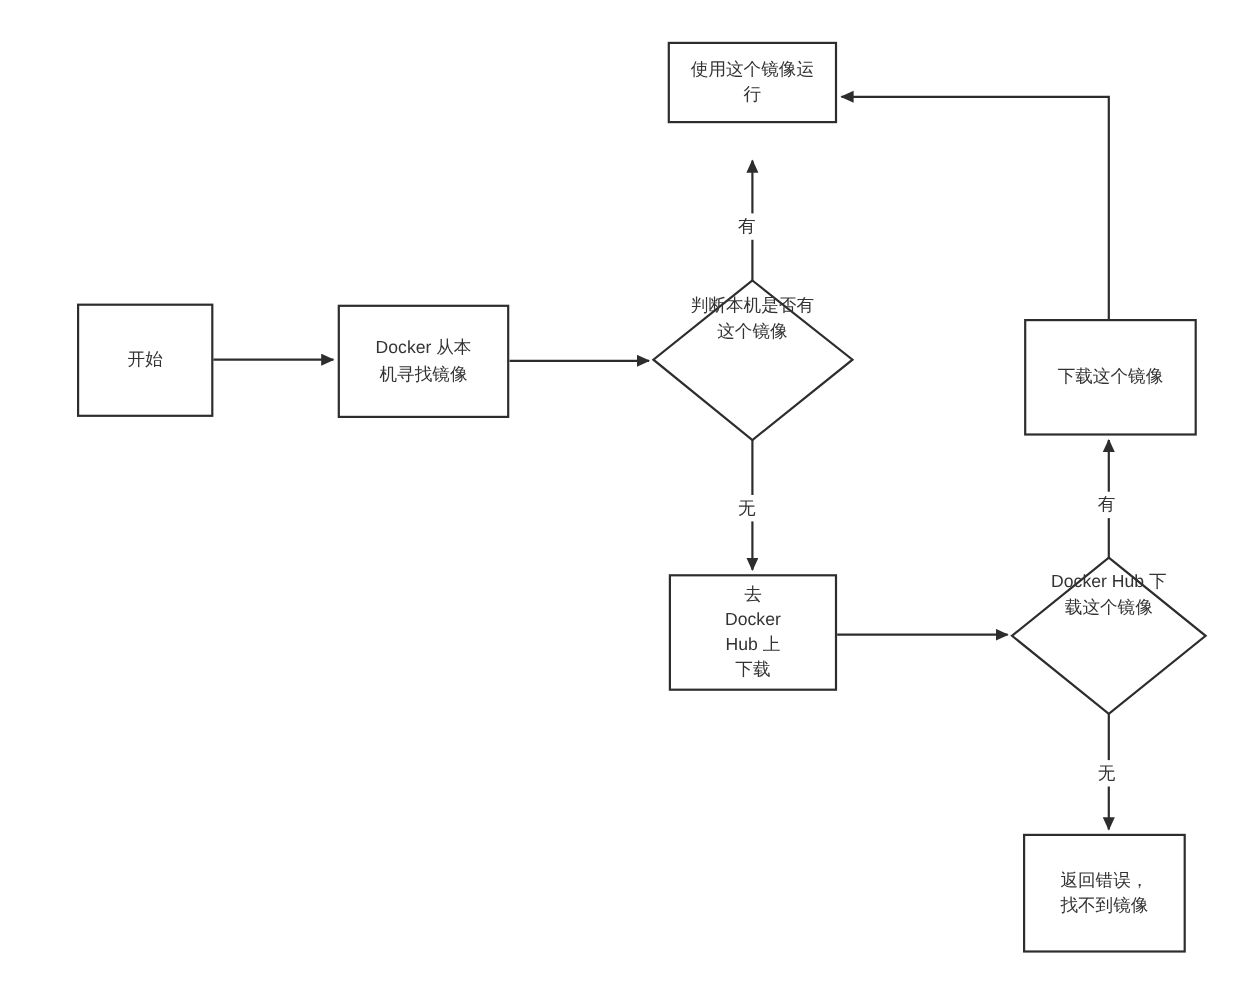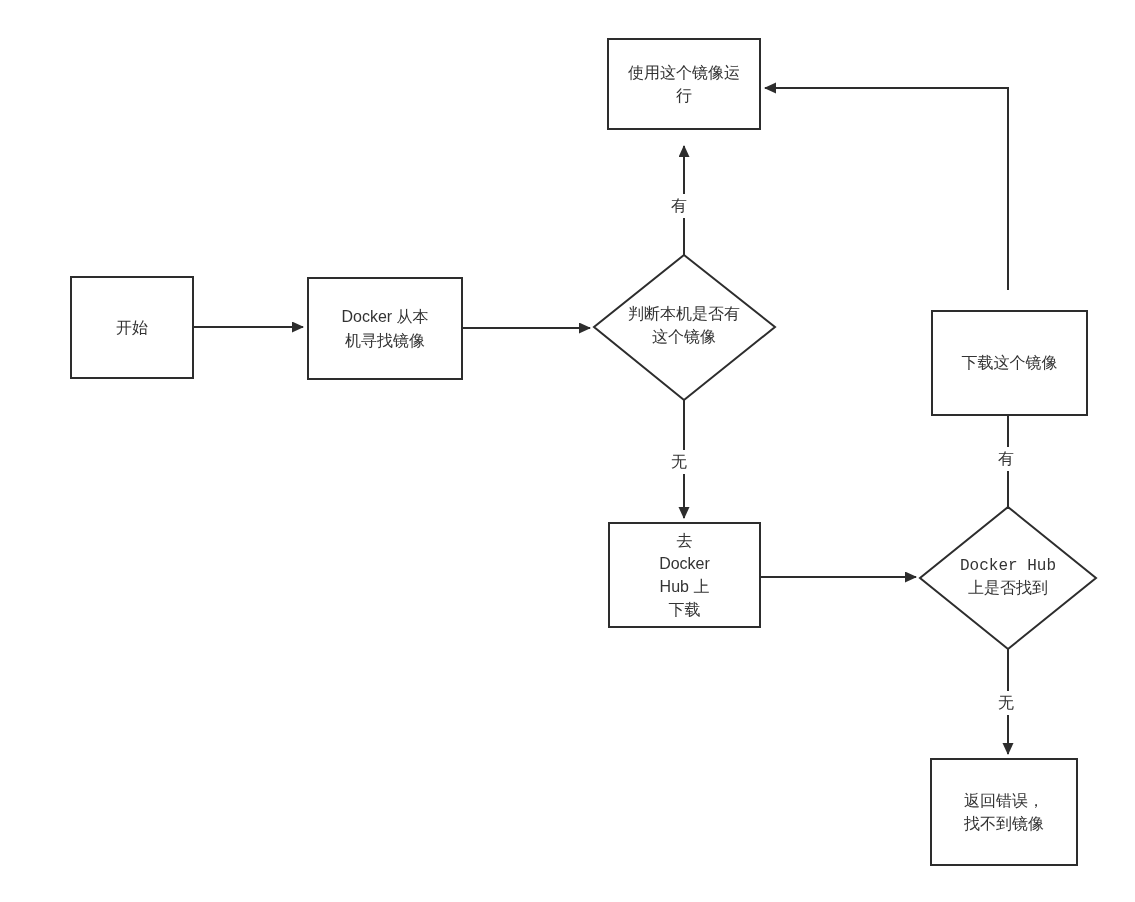--- a/index.html
+++ b/index.html
@@ -39,26 +39,25 @@
     display: flex;
     align-items: center;
     justify-content: center;
     text-align: center;
     font-size: 16px;
     line-height: 1.45;
   }
   .diamond-label {
     position: absolute;
     display: flex;
-    align-items: center;
+    align-items: flex-start;
     justify-content: center;
     text-align: center;
     font-size: 16px;
     line-height: 1.45;
-    font-family: Liberation Mono, monospace;
   }
   .edge-label {
     position: absolute;
     width: 24px;
     height: 24px;
     display: flex;
     align-items: center;
     justify-content: center;
     background: #ffffff;
     font-size: 16px;
@@ -90,42 +89,42 @@
   </svg>
 
   <div class="node" style="left:38px; top:276px; width:124px; height:103px;margin-left:32px;">
     <span>开始</span>
   </div>
 
   <div class="node" style="left:307px; top:277px; width:156px; height:103px; padding:11px 26px;">
     <span>Docker 从本机寻找镜像</span>
   </div>
 
-  <div class="node" style="left:607px; top:38px; width:154px; height:92px; padding:0 15px;">
+  <div class="node" style="left:607px; top:38px; width:154px; height:74px; padding:0 15px;">
     <span>使用这个镜像运行</span>
   </div>
 
   <div class="node" style="left:608px; top:522px; width:153px; height:106px; padding:0 42px;">
     <span>去 Docker Hub 上下载</span>
   </div>
 
-  <div class="node" style="left:931px; top:290px; width:157px; height:106px; padding:0 10px;margin-top:20px;">
+  <div class="node" style="left:931px; top:290px; width:157px; height:106px; padding:0 10px;">
     <span>下载这个镜像</span>
   </div>
 
   <div class="node" style="left:930px; top:758px; width:148px; height:108px; padding:0 27px;">
     <span>返回错误，找不到镜像</span>
   </div>
 
   <div class="diamond-label" style="left:624px; top:267px; width:120px; height:120px;">
     <span>判断本机是否有这个镜像</span>
   </div>
 
   <div class="diamond-label" style="left:949px; top:518px; width:118px; height:120px;">
-    <span>Docker Hub 上是否找到</span>
+    <span>Docker Hub 下载这个镜像</span>
   </div>
 
   <div class="edge-label" style="left:667px; top:194px;">有</div>
   <div class="edge-label" style="left:667px; top:450px;">无</div>
   <div class="edge-label" style="left:994px; top:447px;">有</div>
   <div class="edge-label" style="left:994px; top:691px;">无</div>
 
 </div>
 
 </body></html>

